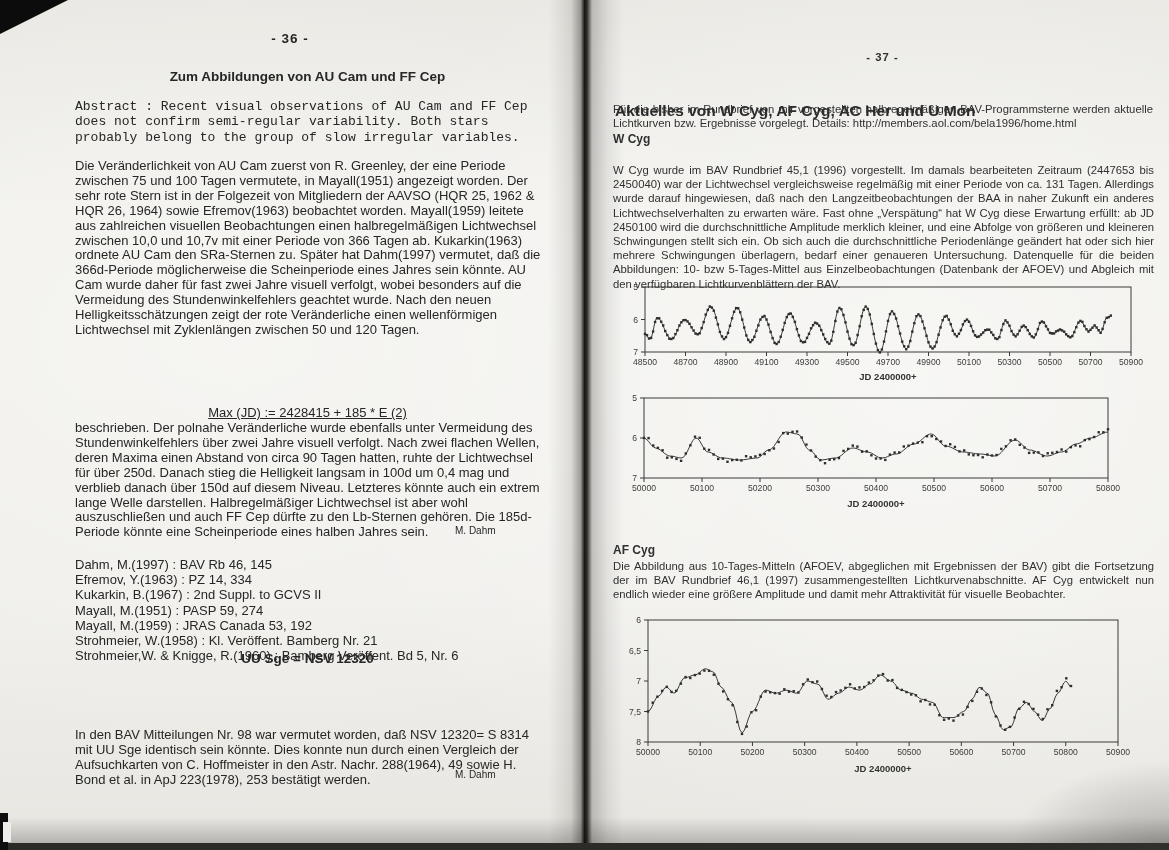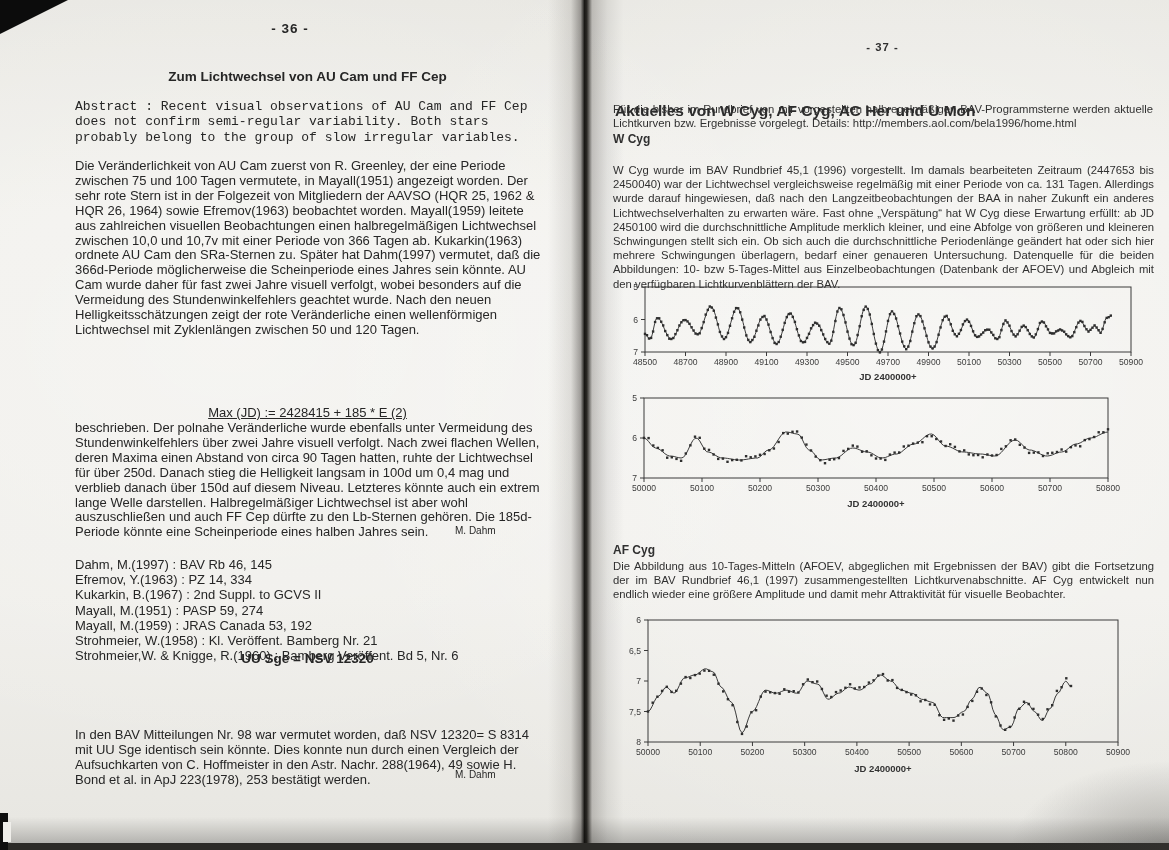--- a/index.html
+++ b/index.html
@@ -24,21 +24,21 @@
     background:linear-gradient(0deg, rgba(0,0,0,0.22), rgba(0,0,0,0));}
   .bottom-strip{position:absolute;left:0;bottom:0;width:100%;height:7px;background:#2c2b28;}
   .corner-br-shade{position:absolute;right:0;bottom:0;width:160px;height:90px;
     background:radial-gradient(ellipse at 100% 100%, rgba(60,58,55,0.35), rgba(0,0,0,0) 70%);}
 
   .abs{position:absolute;}
   
   .lp{font-size:13px;line-height:14.9px;color:#262626;}
   .lp-center{text-align:center;}
   .lp-bold{font-weight:bold;}
-  .pageno{font-size:13.5px;font-weight:bold;letter-spacing:1px;}
+  .pageno{font-size:13.5px;font-weight:bold;letter-spacing:1px;margin-top:10px;}
   
   .rp{font-size:11.3px;line-height:14.2px;color:#303030;text-align:justify;}
   .rp-head{font-size:12px;font-weight:bold;text-align:left;}
   .rp-title{font-size:15.5px;font-weight:bold;text-align:left;margin-top:32px;}
   .author{position:absolute;font-size:10px;color:#262626;}
   svg{position:absolute;overflow:visible;}
   svg text{font-family:"Liberation Sans", sans-serif;}
 </style>
 </head>
 <body>
@@ -48,21 +48,21 @@
   <div class="corner-tl"></div>
   <div class="gutter"></div>
   <div class="bottom-shadow"></div>
   <div class="bottom-strip"></div>
   <div class="corner-bl"></div>
   <div class="corner-bl-notch"></div>
   <div class="corner-br-shade"></div>
 
   <div class="abs lp lp-center pageno" style="left:75px;top:22px;width:430px;">-  36  -</div>
 
-  <div class="abs lp lp-center lp-bold" style="left:75px;top:70px;width:465px;font-size:13.5px;">Zum Lichtwechsel von AU Cam und FF Cep</div>
+  <div class="abs lp lp-center lp-bold" style="left:75px;top:70px;width:465px;font-size:13.5px;">Zum Abbildungen von AU Cam und FF Cep</div>
 
   <div class="abs lp" style="left:75px;top:99px;width:470px;line-height:15.4px;font-family:Liberation Mono, monospace;">Abstract : Recent visual observations of AU Cam and FF Cep does not confirm semi-regular variability. Both stars probably belong to the group of slow irregular variables.</div>
 
   <div class="abs lp" style="left:75px;top:159px;width:468px;">Die Veränderlichkeit von AU Cam zuerst von R. Greenley, der eine Periode zwischen 75 und 100 Tagen vermutete, in Mayall(1951) angezeigt worden. Der sehr rote Stern ist in der Folgezeit von Mitgliedern der AAVSO (HQR 25, 1962 &amp; HQR 26, 1964) sowie Efremov(1963) beobachtet worden. Mayall(1959) leitete aus zahlreichen visuellen Beobachtungen einen halbregelmäßigen Lichtwechsel zwischen 10,0 und 10,7v mit einer Periode von 366 Tagen ab. Kukarkin(1963) ordnete AU Cam den SRa-Sternen zu. Später hat Dahm(1997) vermutet, daß die 366d-Periode möglicherweise die Scheinperiode eines Jahres sein könnte. AU Cam wurde daher für fast zwei Jahre visuell verfolgt, wobei besonders auf die Vermeidung des Stundenwinkelfehlers geachtet wurde. Nach den neuen Helligkeitsschätzungen zeigt der rote Veränderliche einen wellenförmigen Lichtwechsel mit Zyklenlängen zwischen 50 und 120 Tagen.</div>
 
 
   <div class="abs lp lp-center" style="left:75px;top:406px;width:465px;text-decoration:underline;">Max (JD) := 2428415 + 185 * E (2)</div>
 
   <div class="abs lp" style="left:75px;top:421px;width:468px;">beschrieben. Der polnahe Veränderliche wurde ebenfalls unter Vermeidung des Stundenwinkelfehlers über zwei Jahre visuell verfolgt. Nach zwei flachen Wellen, deren Maxima einen Abstand von circa 90 Tagen hatten, ruhte der Lichtwechsel für über 250d. Danach stieg die Helligkeit langsam in 100d um 0,4 mag und verblieb danach über 150d auf diesem Niveau. Letzteres könnte auch ein extrem lange Welle darstellen. Halbregelmäßiger Lichtwechsel ist aber wohl auszuschließen und auch FF Cep dürfte zu den Lb-Sternen gehören. Die 185d-Periode könnte eine Scheinperiode eines halben Jahres sein.</div>
 

